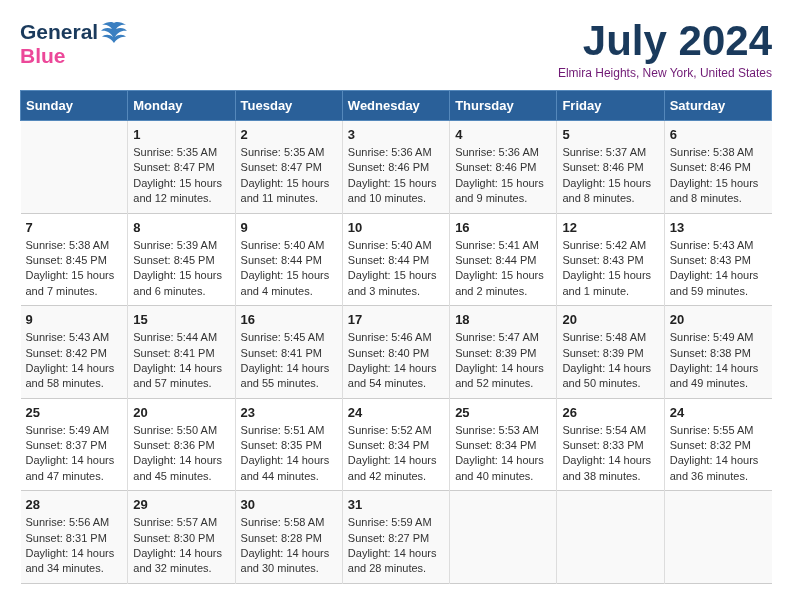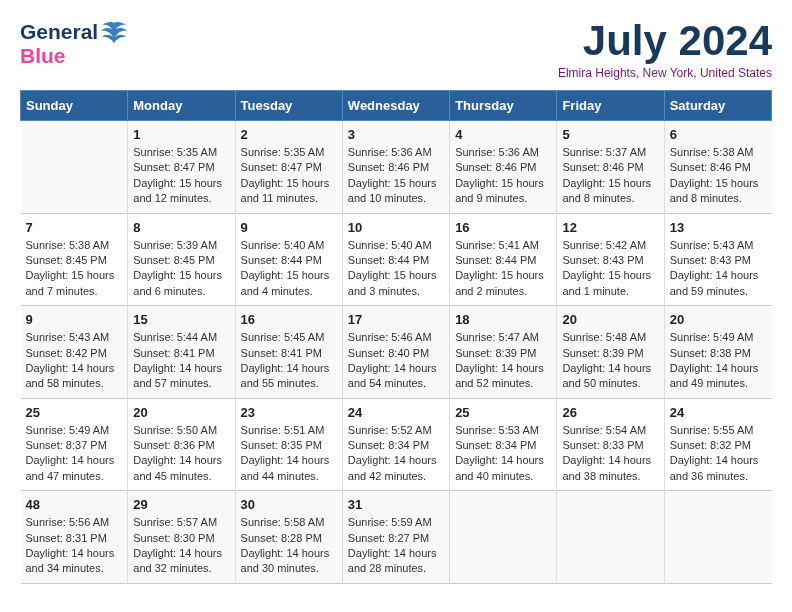--- a/index.html
+++ b/index.html
@@ -244,21 +244,21 @@
           <span class="day-num">26</span>
           <div class="cell-text">Sunrise: 5:54 AM<br>Sunset: 8:33 PM<br>Daylight: 14 hours and 38 minutes.</div>
         </td>
         <td>
           <span class="day-num">24</span>
           <div class="cell-text">Sunrise: 5:55 AM<br>Sunset: 8:32 PM<br>Daylight: 14 hours and 36 minutes.</div>
         </td>
       </tr>
       <tr>
         <td>
-          <span class="day-num">48</span>
+          <span class="day-num">28</span>
           <div class="cell-text">Sunrise: 5:56 AM<br>Sunset: 8:31 PM<br>Daylight: 14 hours and 34 minutes.</div>
         </td>
         <td>
           <span class="day-num">29</span>
           <div class="cell-text">Sunrise: 5:57 AM<br>Sunset: 8:30 PM<br>Daylight: 14 hours and 32 minutes.</div>
         </td>
         <td>
           <span class="day-num">30</span>
           <div class="cell-text">Sunrise: 5:58 AM<br>Sunset: 8:28 PM<br>Daylight: 14 hours and 30 minutes.</div>
         </td>

